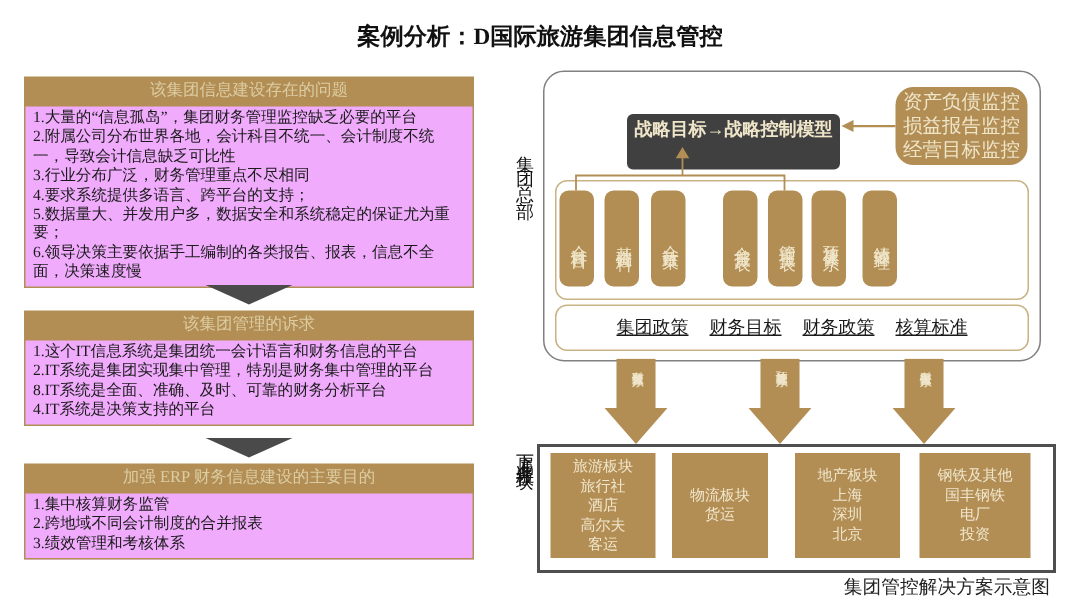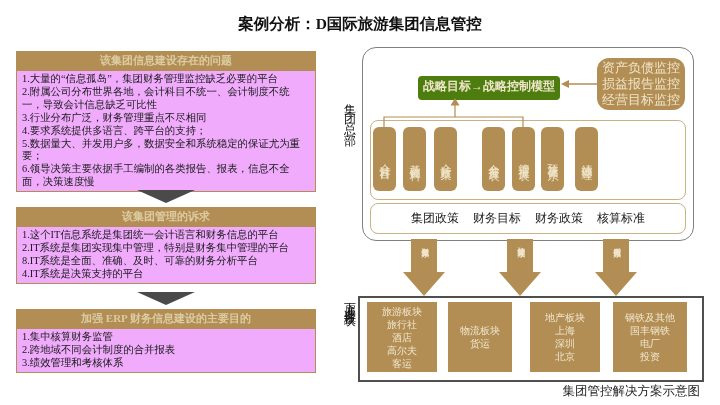--- a/index.html
+++ b/index.html
@@ -6,38 +6,38 @@
   #stage{position:relative;width:720px;height:405px;background:#ffffff;overflow:hidden;
          font-family:"Liberation Serif","DejaVu Serif",serif;}
   .abs{position:absolute;}
 
   
   #title{top:14px;left:0;width:720px;text-align:center;font-size:15.5px;font-weight:bold;color:#111;}
 
   
   .lbox{left:16px;width:300px;}
   .lbox-header{height:19px;line-height:19px;background:#B28E55;color:#DCCCA2;
-               font-size:11px;font-weight:bold;text-align:center;}
+               font-size:11px;font-weight:normal;text-align:center;}
   .lbox-body{background:#f0abfc;border:1px solid #B28E55;padding:2px 5px;}
   .li{font-size:10.4px;line-height:12.9px;color:#1a1a1a;}
 
   .tri-down{width:0;height:0;border-left:29px solid transparent;border-right:29px solid transparent;
             border-top:13px solid #4A4A4A;}
 
   
   #outer-container{left:362px;top:47px;width:330px;height:192px;border:1px solid #808080;border-radius:14px;}
-  #strategy-box{left:418px;top:76px;width:142px;height:24px;background:#4d7c0f;border-radius:4px;
+  #strategy-box{left:418px;top:76px;width:142px;height:37px;background:#404040;border-radius:4px;
                 color:#EFE5C8;font-size:12px;font-weight:bold;text-align:center;line-height:21px;}
   #monitor-box{left:597px;top:58px;width:88px;height:52px;background:#B28E55;border-radius:12px;
                color:#EFE5C8;font-size:13px;line-height:16px;text-align:center;
                display:flex;flex-direction:column;justify-content:center;}
   .subbox{left:370px;width:314px;background:#fff;border:1px solid #C9B284;border-radius:8px;}
   #pillar-box{top:120px;height:78px;}
   #policy-box{top:203px;height:29px;display:flex;align-items:center;justify-content:center;}
-  #policy-box span{font-size:12px;color:#1a1a1a;margin:16px 7px;}
+  #policy-box span{font-size:12px;color:#1a1a1a;margin:16px 7px;text-decoration:underline;}
   .pillar{top:127px;width:23px;height:64px;background:#B28E55;border-radius:6px;
           color:#EFE5C8;font-size:11px;writing-mode:vertical-rl;letter-spacing:2px;
           display:flex;align-items:center;justify-content:center;}
 
   .vlabel{writing-mode:vertical-rl;color:#111;font-size:12px;}
   #hq-label{left:341px;top:94px;letter-spacing:10px;}
   #biz-label{left:341px;top:293px;letter-spacing:2.5px;}
 
   .flow-arrow{top:239px;width:42px;height:57px;background:#B28E55;
               clip-path:polygon(19% 0,81% 0,81% 58%,100% 58%,50% 100%,0 58%,19% 58%);}

